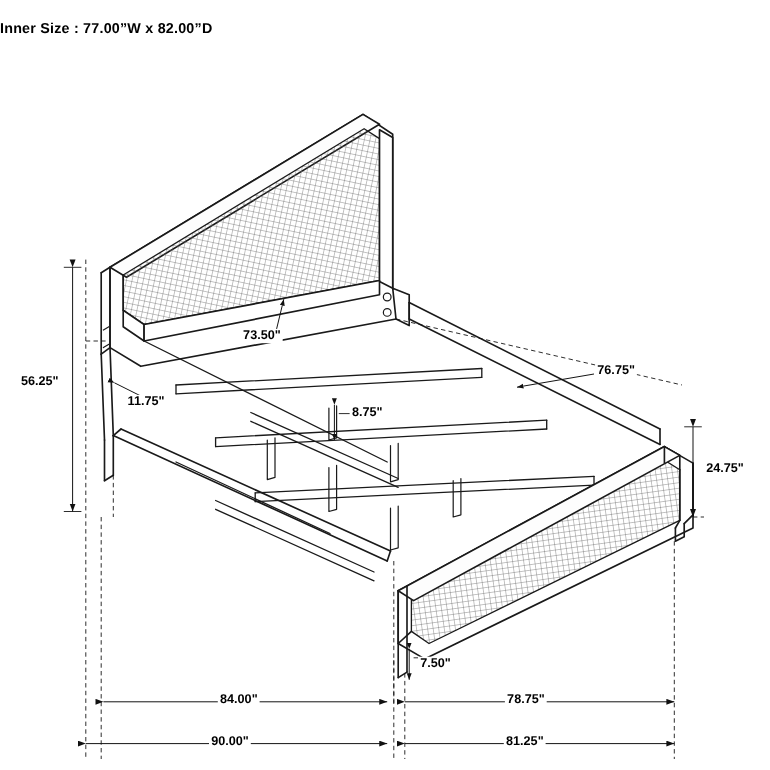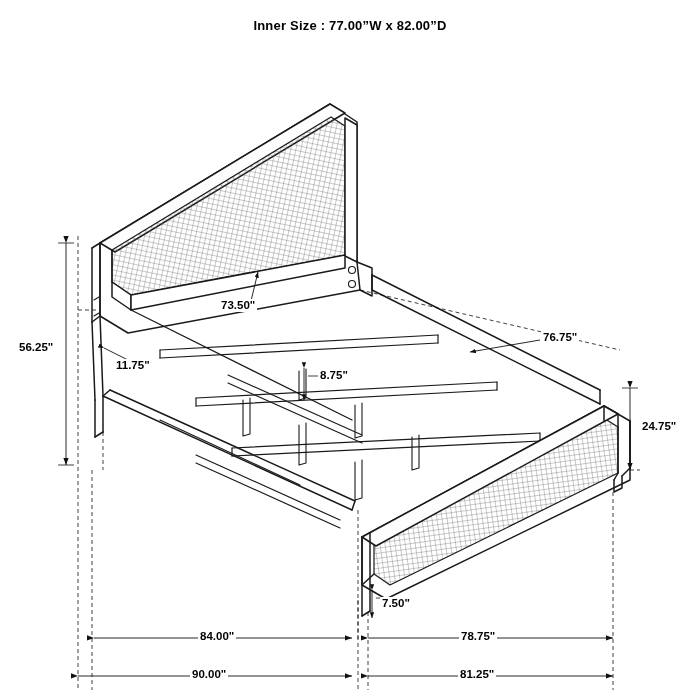--- a/index.html
+++ b/index.html
@@ -18,21 +18,20 @@
   #stage {
     position: relative;
     width: 700px;
     height: 700px;
   }
   #title {
     position: absolute;
     top: 18px;
     left: 0;
     width: 700px;
-    text-align: center;
     font-size: 13px;
     font-weight: bold;
     letter-spacing: 0.2px;
   }
   svg#drawing {
     position: absolute;
     top: 0;
     left: 0;
     width: 700px;
     height: 700px;

